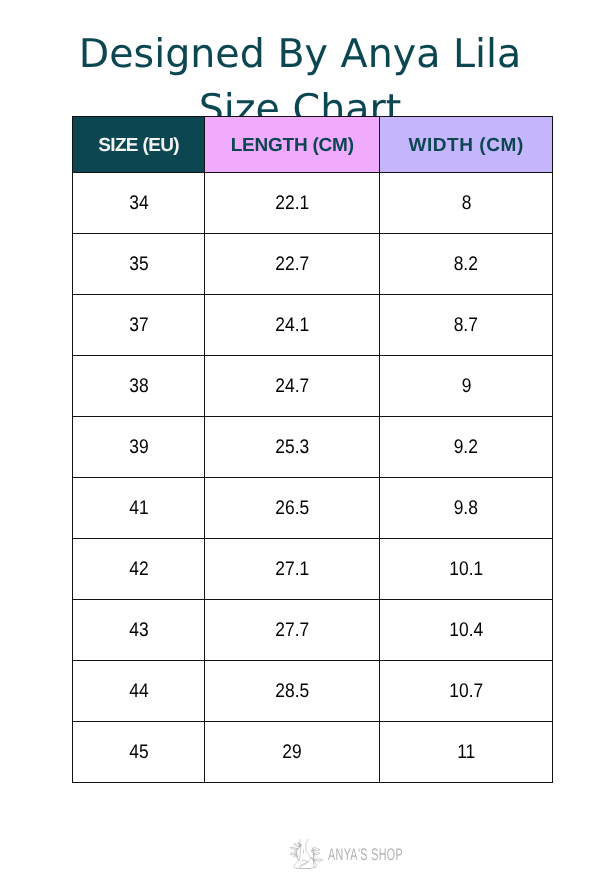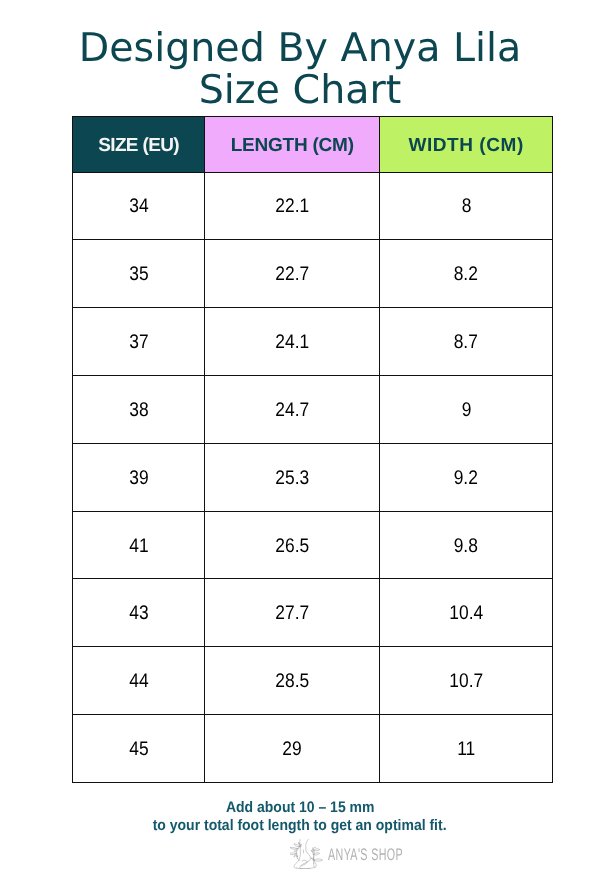--- a/index.html
+++ b/index.html
@@ -13,21 +13,21 @@
   }
   .page { position:relative; width:600px; height:875px;
           transform:translateZ(0); }
 
   
   .title {
     position:absolute; left:0; top:27px; width:600px;
     text-align:center;
     color:#0b4651;
     font-size:39.6px;
-    line-height:42px;
+    line-height:55px;
     font-weight:400;
     letter-spacing:0px;
     white-space:pre-line;
   }
 
   
   .chart {
     position:absolute; left:60px; top:116px;
     width:480px; height:667px;
     border-collapse:collapse;
@@ -56,21 +56,21 @@
   .chart td {
     height:50.96px;
     font-family:"Liberation Sans", sans-serif;
     font-size:19.8px;
     font-weight:400;
     color:#000000;
   }
   .chart td span { display:inline-block; transform:scaleX(0.88); position:relative; top:1px; }
   th.c1 { background:#0b4651; color:#f4f4f2; width:132.2px; }
   th.c2 { background:#f0abfc; color:#0b4651; width:175.1px; }
-  th.c3 { background:#bef264; color:#0b4651; width:172.7px; }
+  th.c3 { background:#c4b5fd; color:#0b4651; width:172.7px; }
 
   
   .note {
     position:absolute; left:0; top:798.5px; width:600px;
     text-align:center; color:#14586c;
     font-family:"Liberation Sans", sans-serif;
     font-size:15.3px; font-weight:700; line-height:18.5px;
     white-space:pre-line;
   }
   .note span { display:inline-block; transform:scaleX(0.915); }
@@ -135,39 +135,42 @@
           <td><span>39</span></td>
           <td><span>25.3</span></td>
           <td><span>9.2</span></td>
         </tr>
         <tr>
           <td><span>41</span></td>
           <td><span>26.5</span></td>
           <td><span>9.8</span></td>
         </tr>
         <tr>
+          <td><span>42</span></td>
+          <td><span>27.1</span></td>
+          <td><span>10.1</span></td>
+        </tr>
+        <tr>
           <td><span>43</span></td>
           <td><span>27.7</span></td>
           <td><span>10.4</span></td>
         </tr>
         <tr>
           <td><span>44</span></td>
           <td><span>28.5</span></td>
           <td><span>10.7</span></td>
         </tr>
         <tr>
           <td><span>45</span></td>
           <td><span>29</span></td>
           <td><span>11</span></td>
         </tr>
       </tbody>
   </table>
 
-  <div class="note"><span>Add about 10 – 15 mm</span>
-<span>to your total foot length to get an optimal fit.</span></div>
 
   <div class="logo">
     <svg class="logo-mark" viewBox="4 1 34.5 31.5">
       <g fill="none" stroke="#9a9a9a" stroke-width="0.52" stroke-linecap="round" stroke-linejoin="round">
 
         <path d="M22.8 1.0 C22.0 2.2 21.0 3.3 20.4 4.6 C19.9 5.6 19.7 6.7 19.7 7.8 C19.7 9.3 19.7 10.8 19.8 12.3 C19.9 13.5 20.4 14.6 21.2 15.5 C22.1 16.6 23.2 17.5 23.9 18.7 C24.6 19.8 24.8 21.2 24.3 22.4 C23.8 23.6 22.7 24.4 21.5 25.0"></path>
 
         <path d="M13.6 1.6 C13.5 3.3 13.5 5.1 13.6 6.8 C13.7 8.7 13.9 10.6 14.0 12.5 C14.2 14.8 14.2 17.1 13.8 19.3 C13.4 21.3 12.5 23.2 11.2 24.8 C10.2 26.0 9.0 27.0 8.1 28.2 C7.5 29.0 7.2 30.1 7.7 30.9 C8.2 31.6 9.3 31.7 10.3 31.6"></path>
 
         <path d="M21.5 25.0 C20.0 25.8 18.4 26.4 17.0 27.2 C15.6 28.0 14.3 29.0 13.6 30.2 C13.2 31.0 13.4 31.9 14.3 32.1"></path>

